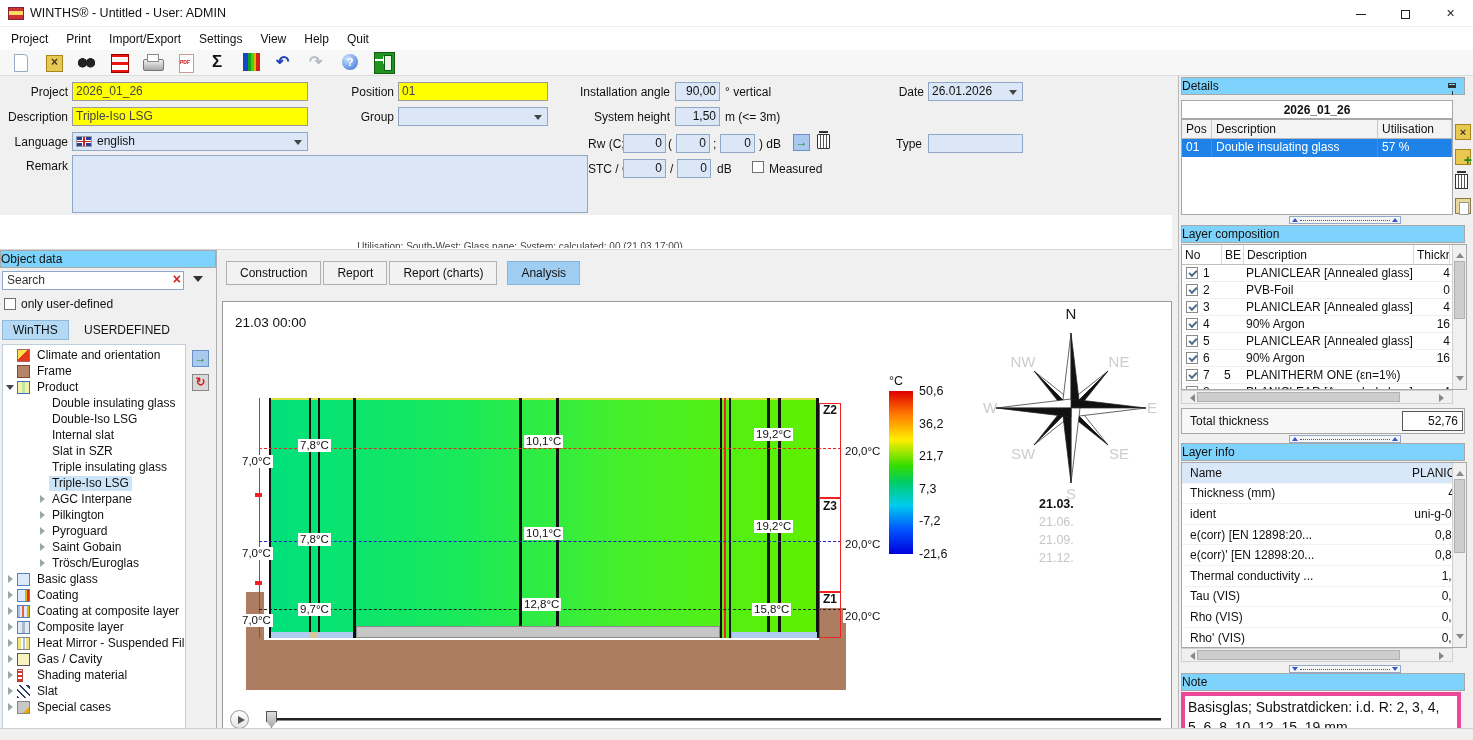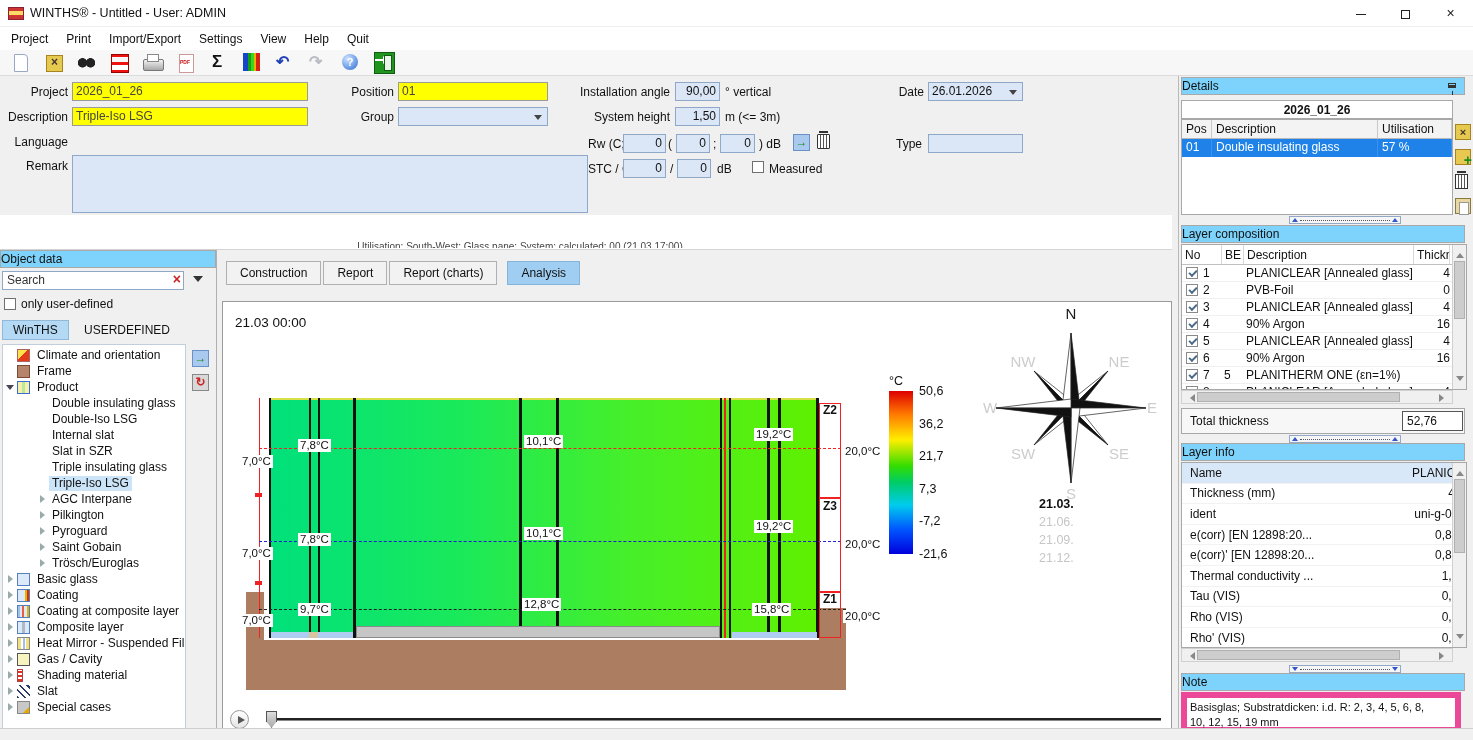--- a/index.html
+++ b/index.html
@@ -167,27 +167,27 @@
 .h-no{width:40px}.h-be{width:22px}.h-de{width:170px}.h-th{width:36px}
 .vsb{position:absolute;right:0;top:0;width:14px;background:#f0f0f0;border-left:1px solid #d0d0d0}
 .vsb::before{content:"";position:absolute;top:4px;left:3px;border:4px solid transparent;border-bottom:5px solid #888}
 .vsb::after{content:"";position:absolute;bottom:4px;left:3px;border:4px solid transparent;border-top:5px solid #888}
 .vsb .thumb{position:absolute;left:1px;top:16px;width:11px;height:40%;background:#cdcdcd;border:1px solid #b0b0b0}
 .hsb{position:absolute;left:2px;width:272px;height:14px;background:#f0f0f0;border:1px solid #d0d0d0}
 .hsb::before{content:"";position:absolute;left:4px;top:3px;border:4px solid transparent;border-right:5px solid #888}
 .hsb::after{content:"";position:absolute;right:4px;top:3px;border:4px solid transparent;border-left:5px solid #888}
 .hsb .thumb{position:absolute;left:15px;top:1px;height:10px;width:75%;background:#cdcdcd;border:1px solid #b0b0b0}
 .totalrow{position:absolute;left:2px;top:332px;width:284px;height:26px;background:#f7f7f7;border:1px solid #a8a8a8}
-.totalbox{position:absolute;left:220px;top:2px;width:61px;height:20px;background:#fff;border:1px solid #555;padding:2px 4px}
+.totalbox{position:absolute;left:220px;top:2px;width:61px;height:20px;background:#fff;border:1px solid #555;text-align:right;padding:2px 4px}
 .litable{position:absolute;left:2px;top:386px;width:286px;height:186px;background:#fff;border:1px solid #a8a8a8;overflow:hidden}
 .lirow{display:flex;height:20.6px;align-items:center;border-bottom:1px solid #f2f2f2}
 .lirow.selected{background:#d9e8f8}
 .li-l{width:230px;padding-left:8px;overflow:hidden;white-space:nowrap}
 .li-v{flex:1;text-align:right;padding-right:1px;overflow:hidden;white-space:nowrap}
-.notebox{position:absolute;left:2px;top:616px;width:280px;height:41px;background:#fff;border:6px solid #ec4899;padding:2px 16px 2px 3px;font-size:11px;line-height:1.4}
+.notebox{position:absolute;left:2px;top:616px;width:280px;height:41px;background:#fff;border:4px solid #ec4899;padding:2px 16px 2px 3px;font-size:14px;line-height:1.4}
 .statusbar{position:absolute;left:0;top:728px;width:1473px;height:12px;background:#f0f0f0;border-top:1px solid #cfcfcf}
 </style>
 </head>
 <body>
 
 <div class="app">
 
   <div class="titlebar">
     <span class="appicon"></span>
     <span class="title">WINTHS® - Untitled - User: ADMIN</span>
@@ -236,20 +236,21 @@
 
     <span class="lbl r" style="left:0;top:34px;width:68px">Description</span>
     <div class="field yellow" style="left:72px;top:31px;width:236px">Triple-Iso LSG</div>
     <span class="lbl r" style="left:310px;top:34px;width:84px">Group</span>
     <div class="field dd" style="left:398px;top:31px;width:150px"></div>
     <span class="lbl r" style="left:540px;top:34px;width:130px">System height</span>
     <div class="field num" style="left:675px;top:31px;width:45px">1,50</div>
     <span class="lbl" style="left:725px;top:34px">m (&lt;= 3m)</span>
 
     <span class="lbl r" style="left:0;top:59px;width:68px">Language</span>
+    <div class="field dd" style="left:72px;top:56px;width:236px"><span class="ukflag"></span><span>english</span></div>
 
     <span class="lbl" style="left:588px;top:61px">Rw (C; Ctr)</span>
     <div class="field num" style="left:623px;top:58px;width:43px">0</div>
     <span class="lbl" style="left:668px;top:61px">(</span>
     <div class="field num" style="left:676px;top:58px;width:34px">0</div>
     <span class="lbl" style="left:713px;top:61px">;</span>
     <div class="field num" style="left:720px;top:58px;width:35px">0</div>
     <span class="lbl" style="left:759px;top:61px">) dB</span>
     <span class="xbtn" style="left:793px;top:58px">→</span>
     <span class="trashico" style="left:817px;top:58px"></span>

